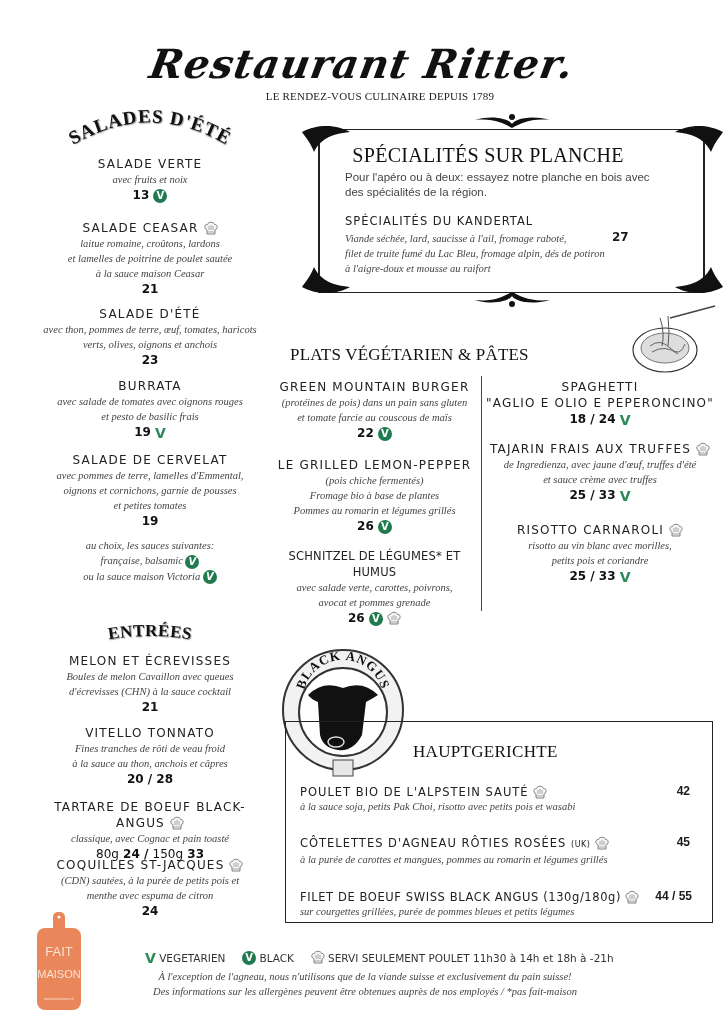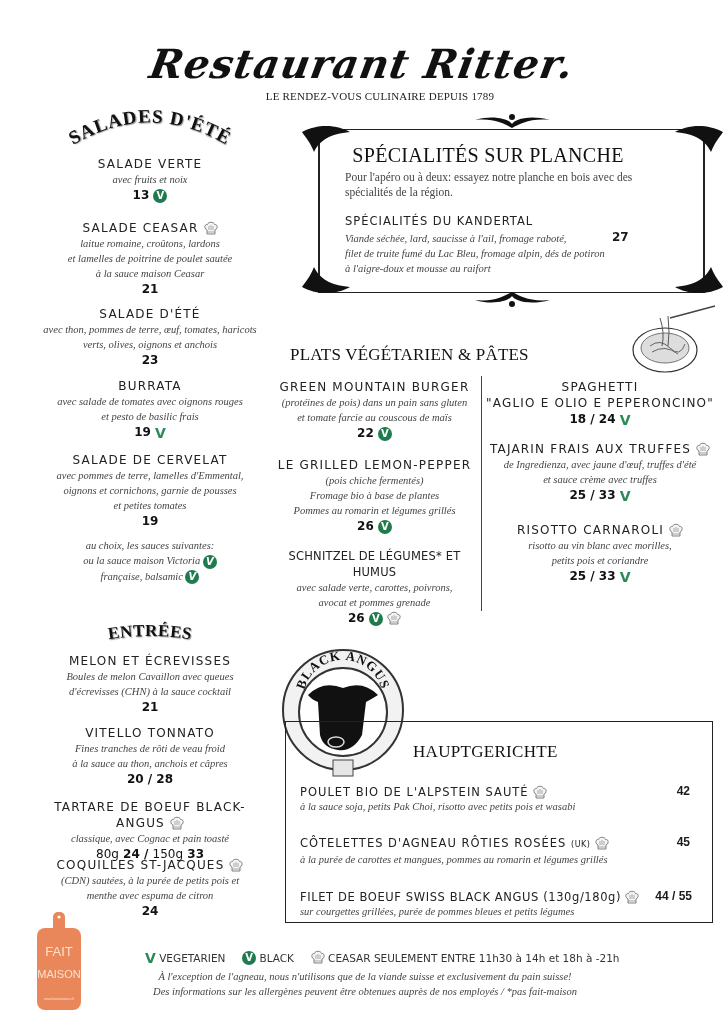--- a/index.html
+++ b/index.html
@@ -23,21 +23,21 @@
     .item-price .light { font-weight: normal; }
 
     .ico { display: inline-block; vertical-align: middle; }
     .vegan-ico { width: 14px; height: 14px; border-radius: 50%; background: #1f7a4d; color: #fff; font-size: 10px; line-height: 14px; text-align: center; font-weight: bold; font-family: "DejaVu Sans", sans-serif; }
     .veg-ico { color: #2c8a57; font-size: 14px; font-family: "DejaVu Sans", sans-serif; line-height: 14px; font-weight: bold; }
     .chef-ico { width: 14px; height: 15px; }
 
     
     .spec-box { left: 318px; top: 129px; width: 387px; height: 164px; border: 1.5px solid #222; border-left-width: 2px; border-right-width: 2px; }
     .spec-title { left: 318px; width: 340px; top: 144px; text-align: center; font-family: "Liberation Serif", serif; font-size: 20px; letter-spacing: 0.3px; color: #111; }
-    .spec-intro { left: 345px; top: 170px; width: 320px; font-family: Liberation Serif, serif; font-size: 11.5px; color: #444; line-height: 15px; }
+    .spec-intro { left: 345px; top: 170px; width: 320px; font-family: Liberation Sans, sans-serif; font-size: 11.5px; color: #444; line-height: 15px; }
     .spec-name { left: 345px; top: 214px; font-family: "DejaVu Sans", sans-serif; font-size: 11.5px; letter-spacing: 1px; color: #222; }
     .spec-price { left: 612px; top: 214px; font-family: "DejaVu Sans", sans-serif; font-weight: bold; font-size: 12px; margin-top: 16px; }
     .spec-desc { left: 345px; top: 231px; width: 300px; font-family: "Liberation Serif", serif; font-style: italic; font-size: 10.5px; color: #444; line-height: 15px; }
 
     .flourish { position: absolute; }
 
     
     .plats-title { left: 290px; top: 345px; font-family: "Liberation Serif", serif; font-size: 17px; color: #111; letter-spacing: 0.2px; }
     .col-divider { left: 481px; top: 376px; width: 1px; height: 235px; background: #444; }
 
@@ -115,22 +115,22 @@
 <div class="abs item" style="left:30px; width:240px; top:452px;">
   <div class="item-name">SALADE DE CERVELAT</div>
   <div class="item-desc">avec pommes de terre, lamelles d'Emmental,</div>
   <div class="item-desc">oignons et cornichons, garnie de pousses</div>
   <div class="item-desc">et petites tomates</div>
   <div class="item-price">19</div>
 </div>
 
 <div class="abs item" style="left:30px; width:240px; top:538px;">
   <div class="item-desc">au choix, les sauces suivantes:</div>
+  <div class="item-desc"><span>française, balsamic</span> <span class="ico vegan-ico">V</span></div>
   <div class="item-desc"><span>ou la sauce maison Victoria</span> <span class="ico vegan-ico">V</span></div>
-  <div class="item-desc"><span>française, balsamic</span> <span class="ico vegan-ico">V</span></div>
 </div>
 
 <div class="abs sec-arc" style="left:80px; top:612px; width:140px; height:36px;">
   <svg width="140" height="36" viewBox="0 0 140 36">
     <path id="arcE" d="M15 30 Q70 18 125 30" fill="none"></path>
     <text font-size="17" fill="#111" letter-spacing="0.5"><textPath href="#arcE" startOffset="50%" text-anchor="middle">ENTRÉES</textPath></text>
   </svg>
 </div>
 
 <div class="abs item" style="left:30px; width:240px; top:653px;">
@@ -303,16 +303,16 @@
 <div class="abs legend">
   <span class="ico veg-ico">V</span>
   <span>VEGETARIEN</span>
   &nbsp;&nbsp;&nbsp;
   <span class="ico vegan-ico">V</span>
   <span>BLACK</span>
   &nbsp;&nbsp;&nbsp;
   <svg class="ico chef-ico">
       <use href="#chef"></use>
     </svg>
-  <span>CEASAR SEULEMENT ENTRE 11h30 à 14h et 18h à -21h</span>
+  <span>SERVI SEULEMENT POULET 11h30 à 14h et 18h à -21h</span>
 </div>
 <div class="abs legend-note" style="top:969px;">À l'exception de l'agneau, nous n'utilisons que de la viande suisse et exclusivement du pain suisse!</div>
 <div class="abs legend-note" style="top:984px;">Des informations sur les allergènes peuvent être obtenues auprès de nos employés / *pas fait-maison</div>
 
 </body></html>

